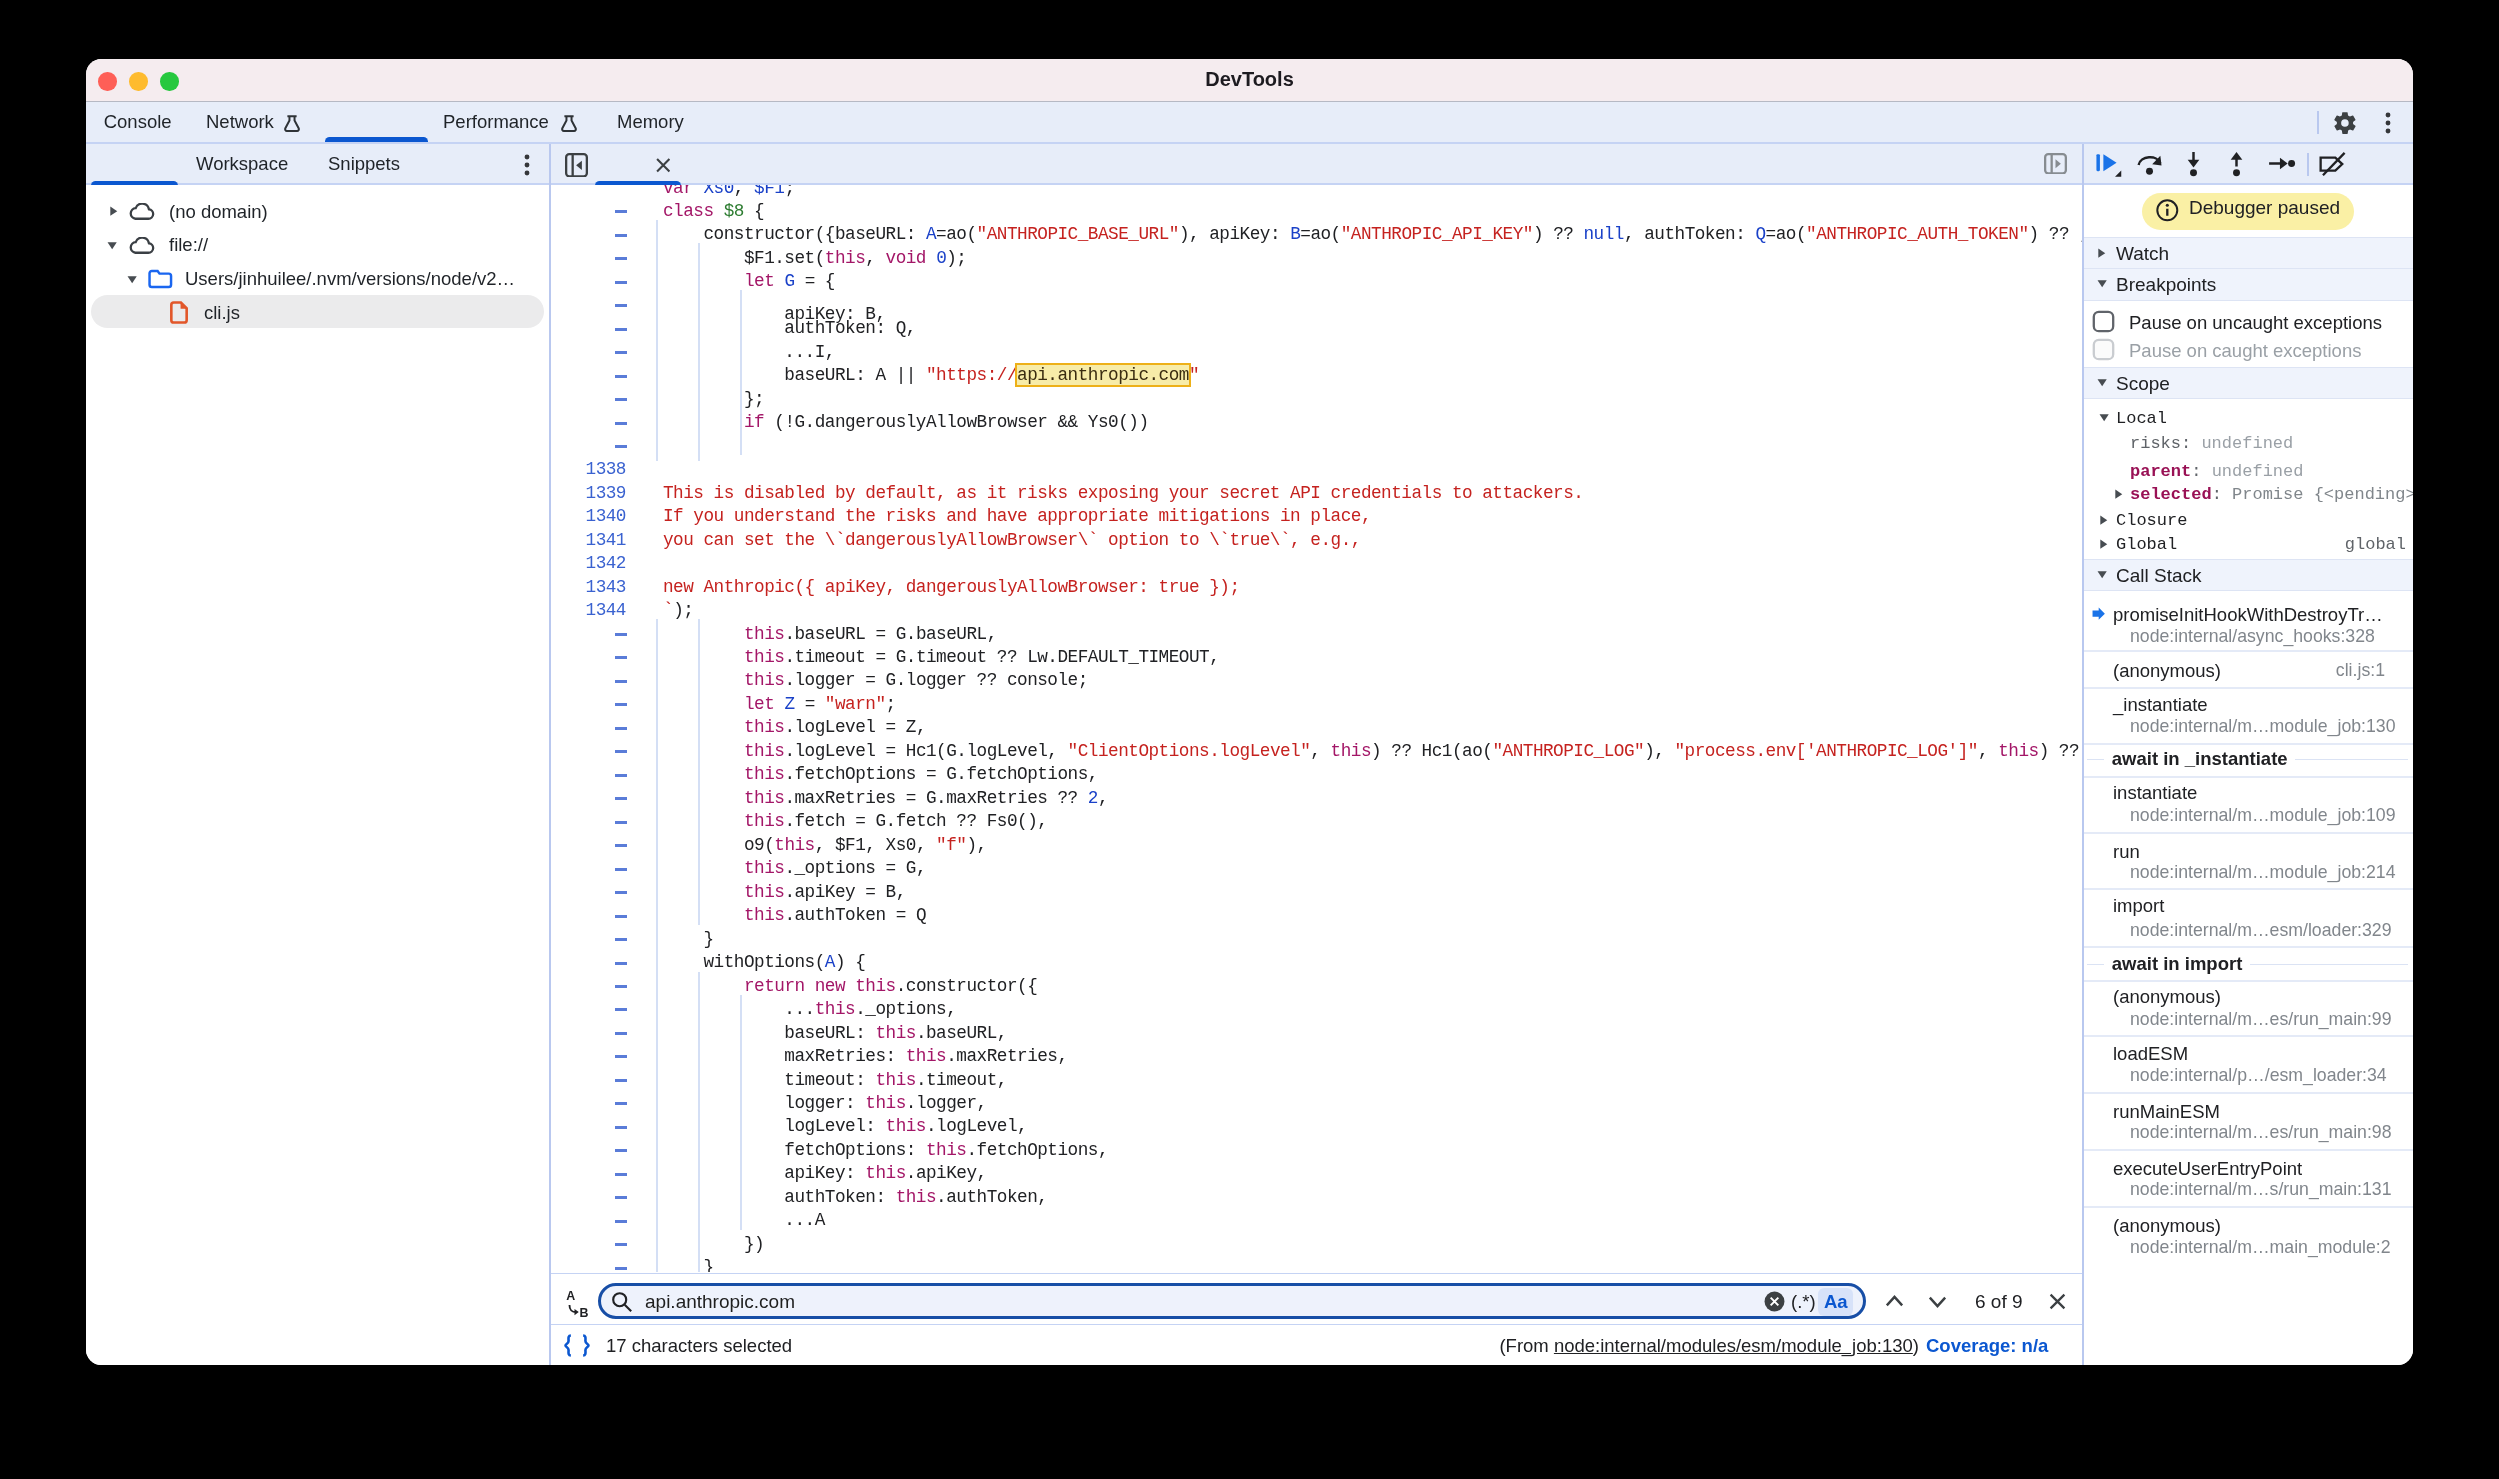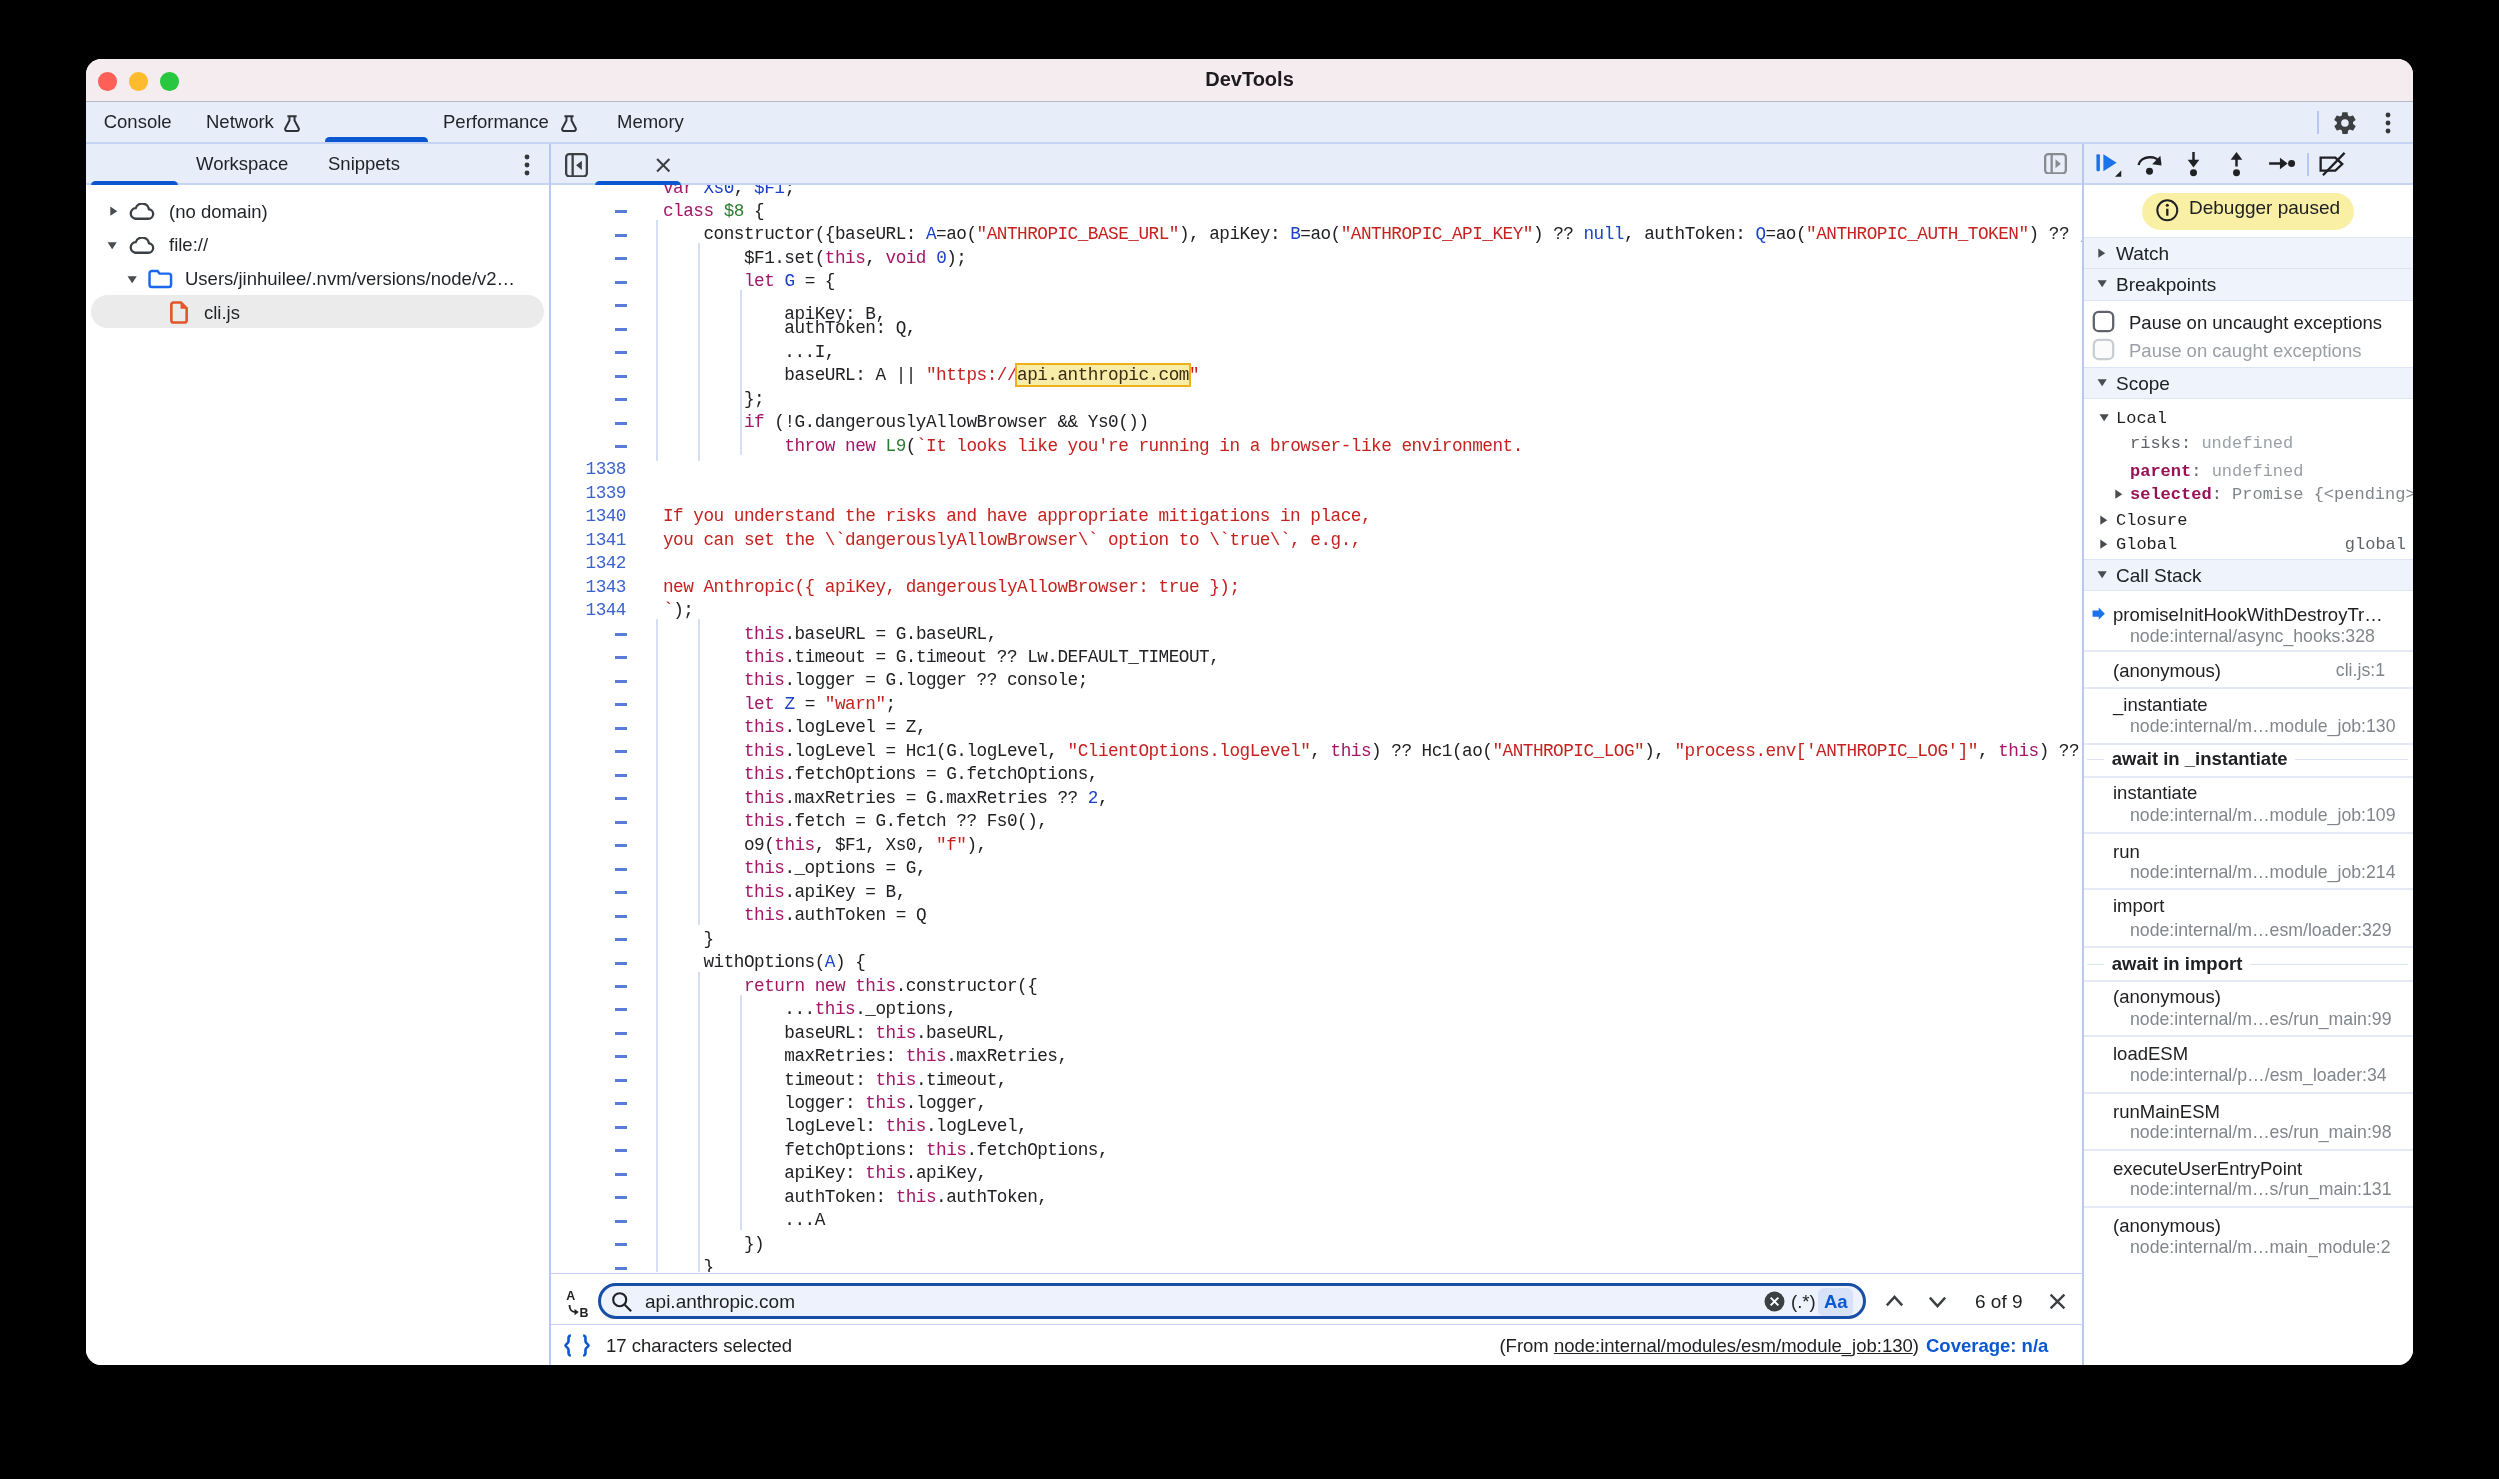--- a/index.html
+++ b/index.html
@@ -223,23 +223,23 @@
 <div class="cl" style="top:132px">            authToken: Q,</div>
 <div class="dash" style="top:166px"></div>
 <div class="cl" style="top:156px">            ...I,</div>
 <div class="dash" style="top:190px"></div>
 <div class="cl" style="top:179px">            baseURL: A || <i class="s">"https://</i><span class="hl">api.anthropic.com</span><i class="s">"</i></div>
 <div class="dash" style="top:213px"></div>
 <div class="cl" style="top:203px">        };</div>
 <div class="dash" style="top:237px"></div>
 <div class="cl" style="top:226px">        <i class="k">if</i> (!G.dangerouslyAllowBrowser &amp;&amp; Ys0())</div>
 <div class="dash" style="top:260px"></div>
-<div class="cl" style="top:250px">            <i class="k">throw</i> <i class="k">new</i> <i class="g">L9</i>(<i class="s">`It looks like you're running in a browser-like environment.</i></div>
 <div class="num" style="top:273px">1338</div>
 <div class="num" style="top:297px">1339</div>
+<div class="cl" style="top:297px"><i class="s">This is disabled by default, as it risks exposing your secret API credentials to attackers.</i></div>
 <div class="num" style="top:320px">1340</div>
 <div class="cl" style="top:320px"><i class="s">If you understand the risks and have appropriate mitigations in place,</i></div>
 <div class="num" style="top:344px">1341</div>
 <div class="cl" style="top:344px"><i class="s">you can set the \`dangerouslyAllowBrowser\` option to \`true\`, e.g.,</i></div>
 <div class="num" style="top:367px">1342</div>
 <div class="num" style="top:391px">1343</div>
 <div class="cl" style="top:391px"><i class="s">new Anthropic({ apiKey, dangerouslyAllowBrowser: true });</i></div>
 <div class="num" style="top:414px">1344</div>
 <div class="cl" style="top:414px"><i class="s">`</i>);</div>
 <div class="dash" style="top:448px"></div>

